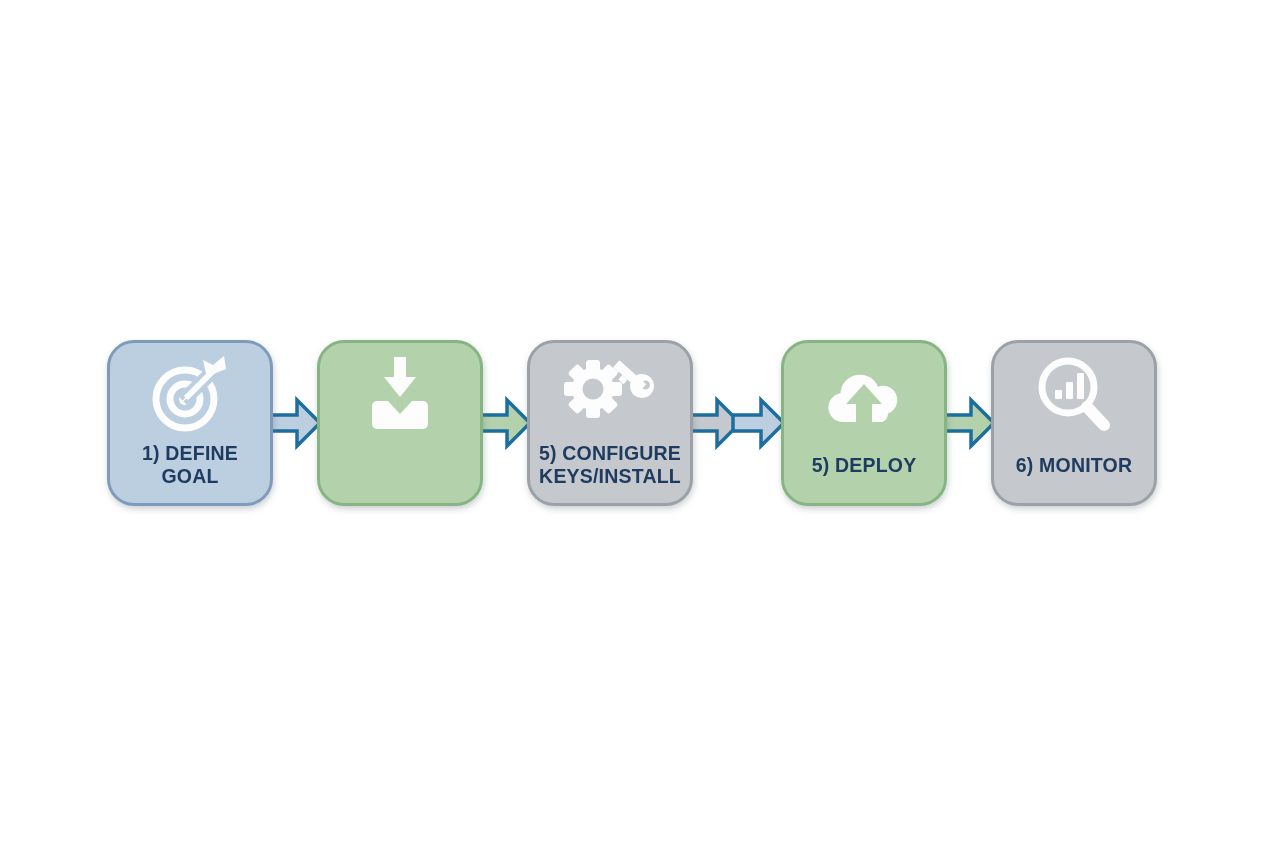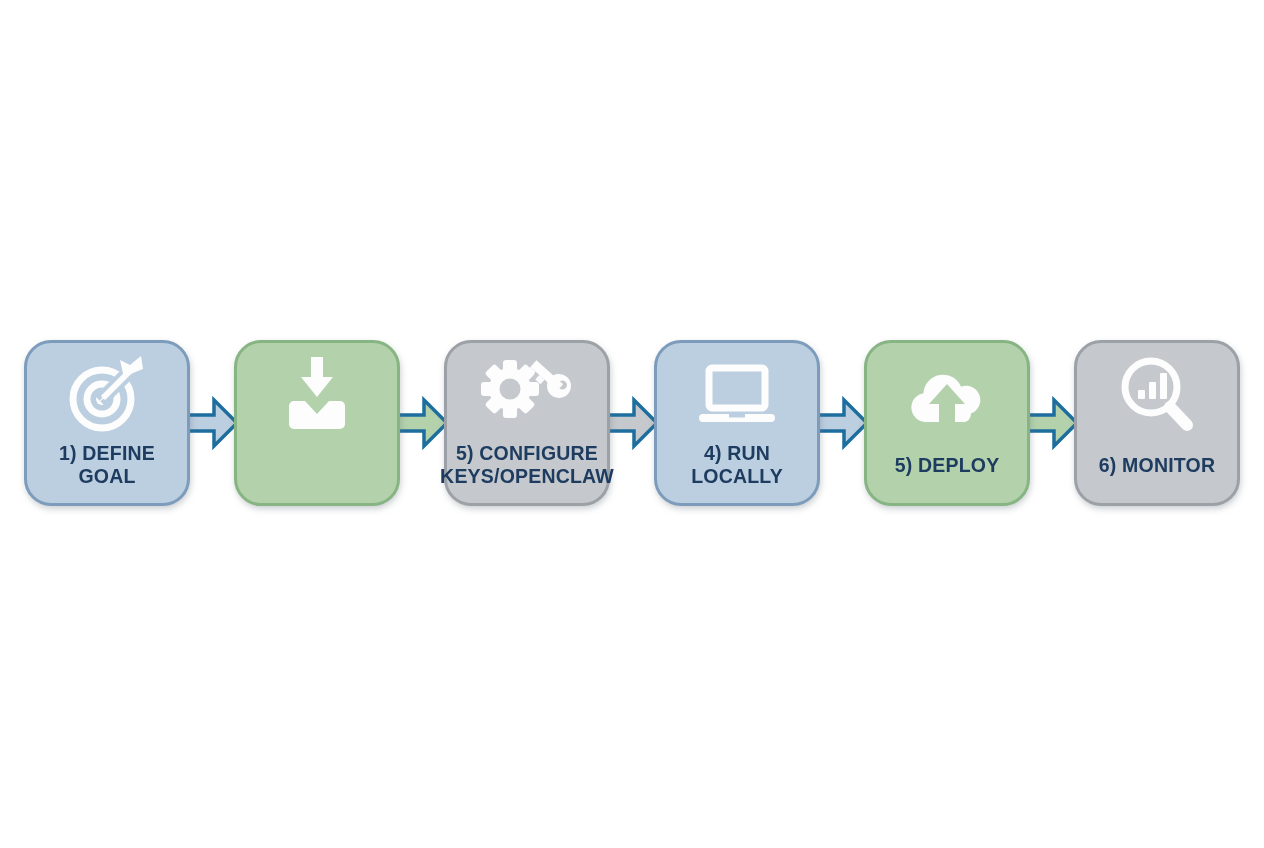--- a/index.html
+++ b/index.html
@@ -141,41 +141,28 @@
             <circle class="wht" cx="84" cy="34" r="12"></circle>
             <circle cx="86" cy="31" r="4.5" fill="var(--gray-fill)"></circle>
             <rect class="wht" x="50" y="30" width="36" height="9"></rect>
             <rect class="wht" x="50" y="39" width="7" height="8"></rect>
             <rect class="wht" x="62" y="39" width="7" height="6"></rect>
           </g>
         </svg>
       </div>
       <div class="label">
         <div>5) CONFIGURE</div>
-        <div>KEYS/OPENCLAW</div>
+        <div>KEYS/INSTALL</div>
       </div>
     </div>
 
     <svg class="connector fill-gray" width="56" height="54" viewBox="0 0 56 54">
       <polygon points="2,19 30,19 30,4 53,27 30,50 30,35 2,35"></polygon>
     </svg>
 
-    <div class="step scheme-blue" aria-label="4) RUN LOCALLY">
-      <div class="icon-wrap">
-        <svg width="76" height="60" viewBox="0 0 76 60">
-          <rect class="wht-stroke" x="10" y="4" width="56" height="40" rx="3" stroke-width="7"></rect>
-          <rect class="wht" x="0" y="50" width="76" height="8" rx="4"></rect>
-          <rect x="30" y="50" width="16" height="3.5" fill="var(--blue-fill)"></rect>
-        </svg>
-      </div>
-      <div class="label">
-        <div>4) RUN</div>
-        <div>LOCALLY</div>
-      </div>
-    </div>
 
     <svg class="connector fill-blue" width="56" height="54" viewBox="0 0 56 54">
       <polygon points="2,19 30,19 30,4 53,27 30,50 30,35 2,35"></polygon>
     </svg>
 
     <div class="step scheme-green" aria-label="5) DEPLOY">
       <div class="icon-wrap">
         <svg width="84" height="60" viewBox="0 0 84 60">
           <path class="wht" fill-rule="evenodd" d="M21 58
             a14.5 14.5 0 0 1 -2.5 -28.8

